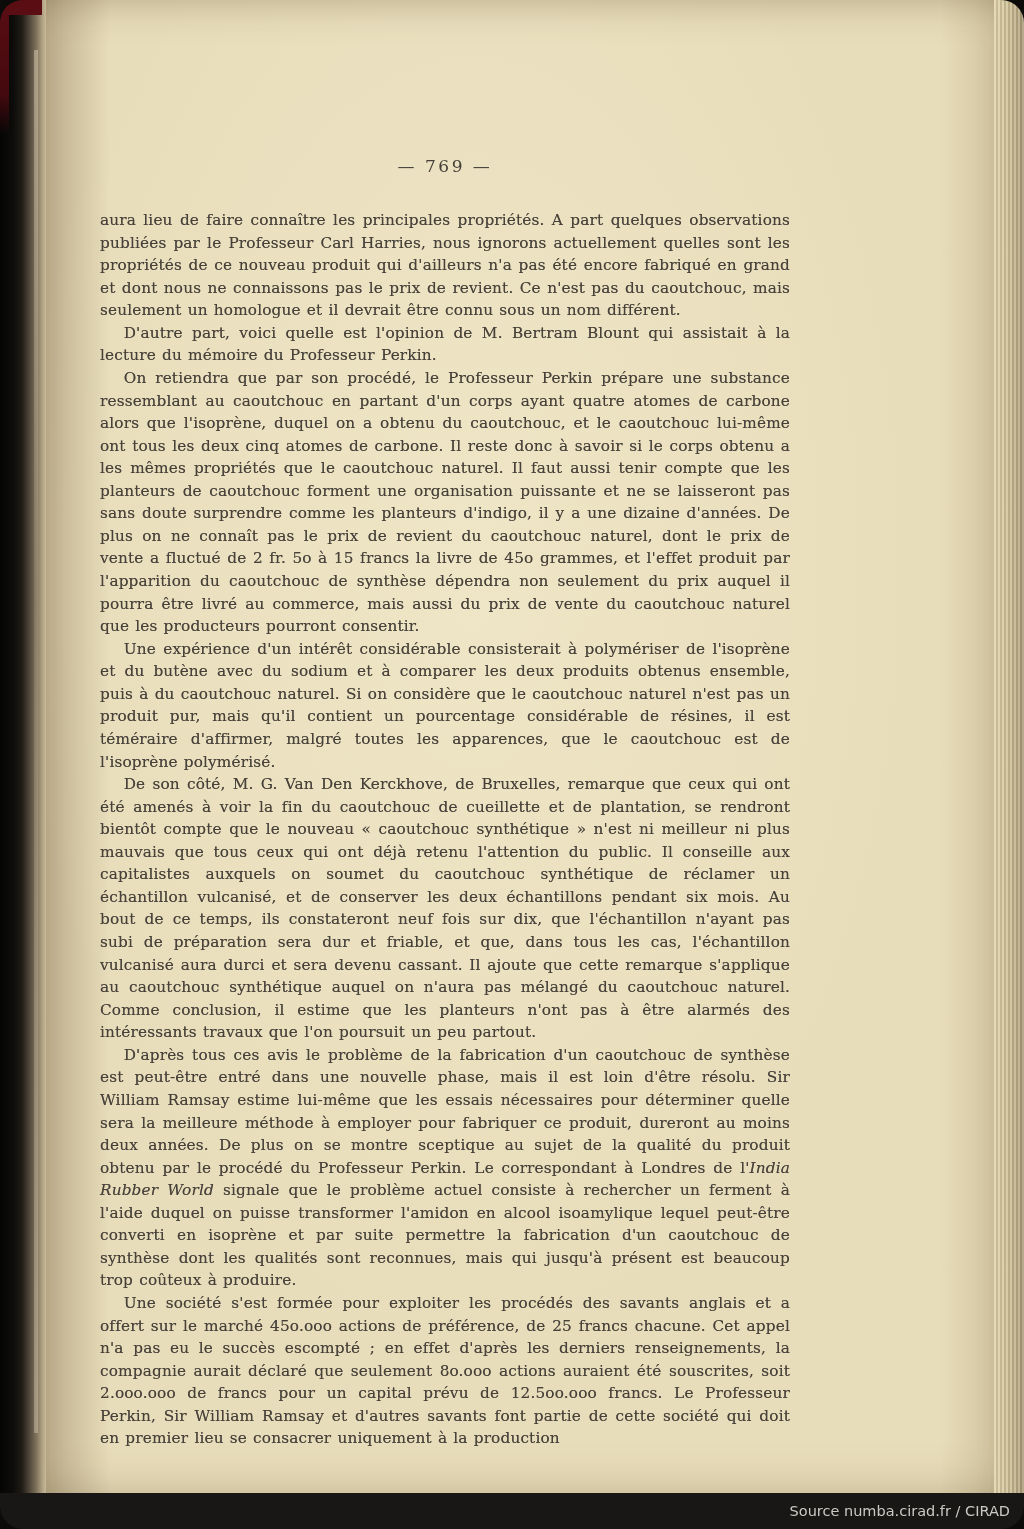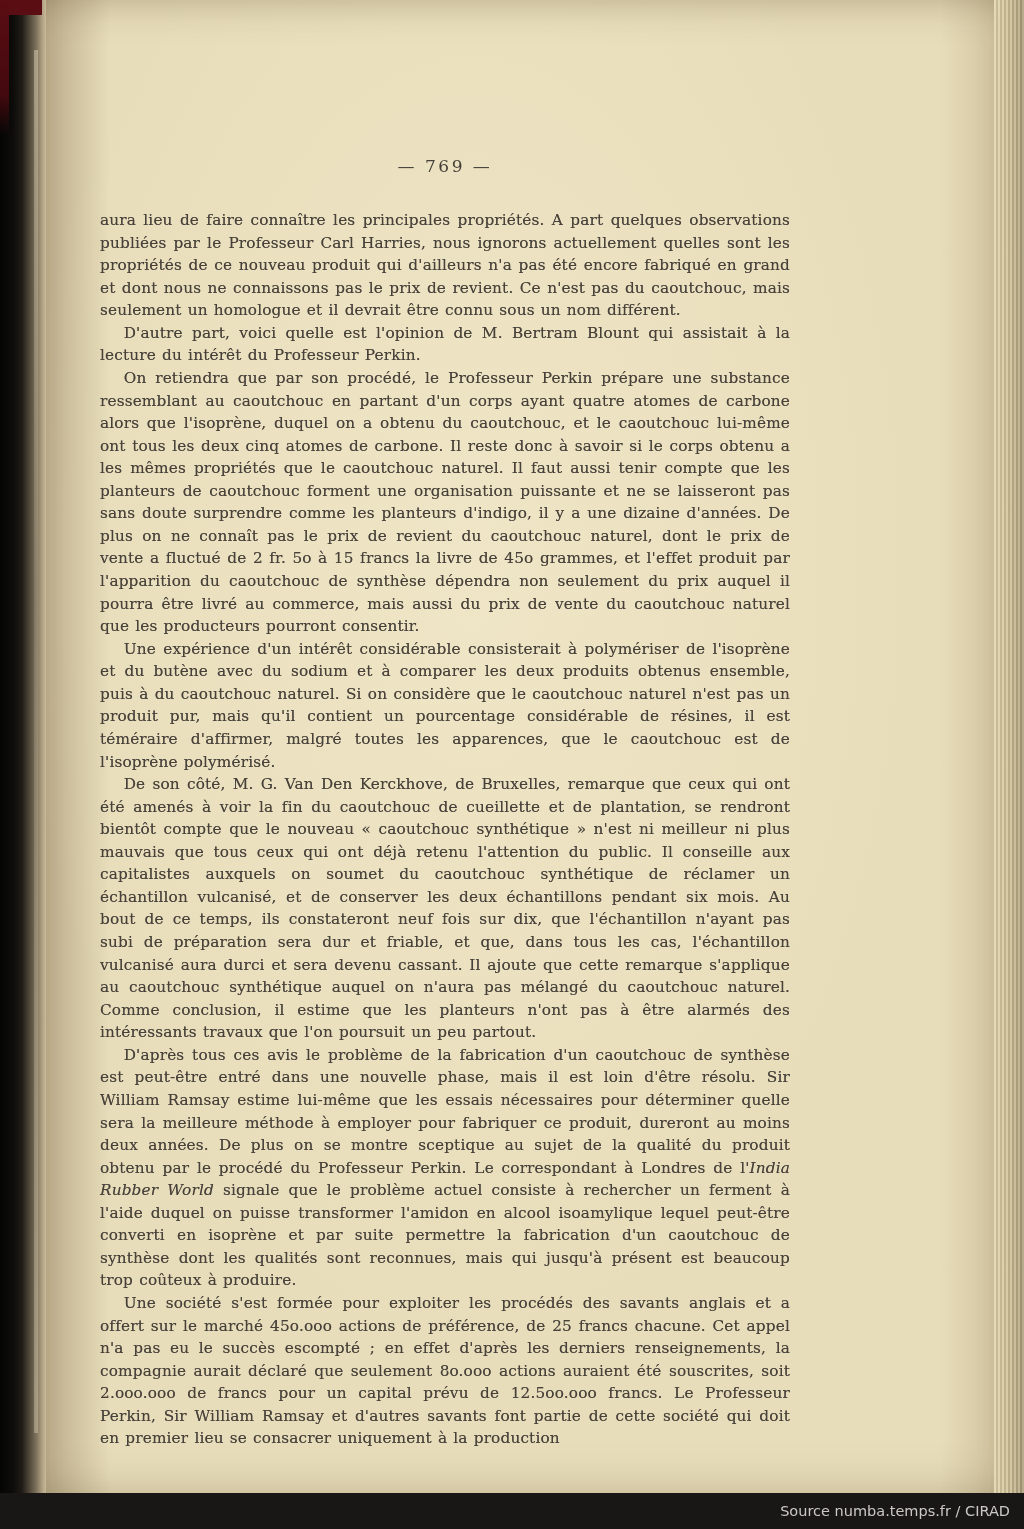--- a/index.html
+++ b/index.html
@@ -5,21 +5,21 @@
   html, body {
     margin: 0; padding: 0;
     background: #0c0b0a;
   }
   body {
     width: 1024px; height: 1529px;
     position: relative;
     font-family: "DejaVu Serif", "Liberation Serif", serif;
     overflow: hidden;
   }
-  .scan { position: absolute; inset: 0; overflow: hidden; }
+  .scan { position: absolute; inset: 0; overflow: hidden; border-radius: 23px; }
 
   
   .spine {
     position: absolute; left: 0; top: 0; bottom: 36px; width: 46px;
     background:
       linear-gradient(to right,
         #050505 0%, #0d0c0a 28%, #201c16 48%,
         #4a4236 62%, #7b6f5a 78%, #a89a7d 90%, #c9bb98 100%);
   }
   .spine-streak {
@@ -106,33 +106,33 @@
 
   <div class="edges"></div>
 
   <div class="page">
     <div class="content">
 
       <div class="page-number">— 769 —</div>
 
       <p class="para first">aura lieu de faire connaître les principales propriétés. A part quelques observations publiées par le Professeur Carl Harries, nous ignorons actuellement quelles sont les propriétés de ce nouveau produit qui d'ailleurs n'a pas été encore fabriqué en grand et dont nous ne connaissons pas le prix de revient. Ce n'est pas du caoutchouc, mais seulement un homologue et il devrait être connu sous un nom différent.</p>
 
-      <p class="para">D'autre part, voici quelle est l'opinion de M. Bertram Blount qui assistait à la lecture du intérêt du Professeur Perkin.</p>
+      <p class="para">D'autre part, voici quelle est l'opinion de M. Bertram Blount qui assistait à la lecture du mémoire du Professeur Perkin.</p>
 
       <p class="para">On retiendra que par son procédé, le Professeur Perkin prépare une substance ressemblant au caoutchouc en partant d'un corps ayant quatre atomes de carbone alors que l'isoprène, duquel on a obtenu du caoutchouc, et le caoutchouc lui-même ont tous les deux cinq atomes de carbone. Il reste donc à savoir si le corps obtenu a les mêmes propriétés que le caoutchouc naturel. Il faut aussi tenir compte que les planteurs de caoutchouc forment une organisation puissante et ne se laisseront pas sans doute surprendre comme les planteurs d'indigo, il y a une dizaine d'années. De plus on ne connaît pas le prix de revient du caoutchouc naturel, dont le prix de vente a fluctué de 2 fr. 5o à 15 francs la livre de 45o grammes, et l'effet produit par l'apparition du caoutchouc de synthèse dépendra non seulement du prix auquel il pourra être livré au commerce, mais aussi du prix de vente du caoutchouc naturel que les producteurs pourront consentir.</p>
 
       <p class="para">Une expérience d'un intérêt considérable consisterait à polymériser de l'isoprène et du butène avec du sodium et à comparer les deux produits obtenus ensemble, puis à du caoutchouc naturel. Si on considère que le caoutchouc naturel n'est pas un produit pur, mais qu'il contient un pourcentage considérable de résines, il est téméraire d'affirmer, malgré toutes les apparences, que le caoutchouc est de l'isoprène polymérisé.</p>
 
       <p class="para">De son côté, M. G. Van Den Kerckhove, de Bruxelles, remarque que ceux qui ont été amenés à voir la fin du caoutchouc de cueillette et de plantation, se rendront bientôt compte que le nouveau « caoutchouc synthétique » n'est ni meilleur ni plus mauvais que tous ceux qui ont déjà retenu l'attention du public. Il conseille aux capitalistes auxquels on soumet du caoutchouc synthétique de réclamer un échantillon vulcanisé, et de conserver les deux échantillons pendant six mois. Au bout de ce temps, ils constateront neuf fois sur dix, que l'échantillon n'ayant pas subi de préparation sera dur et friable, et que, dans tous les cas, l'échantillon vulcanisé aura durci et sera devenu cassant. Il ajoute que cette remarque s'applique au caoutchouc synthétique auquel on n'aura pas mélangé du caoutchouc naturel. Comme conclusion, il estime que les planteurs n'ont pas à être alarmés des intéressants travaux que l'on poursuit un peu partout.</p>
 
 
       <p class="para"><span>D'après tous ces avis le problème de la fabrication d'un caoutchouc de synthèse est peut-être entré dans une nouvelle phase, mais il est loin d'être résolu. Sir William Ramsay estime lui-même que les essais nécessaires pour déterminer quelle sera la meilleure méthode à employer pour fabriquer ce produit, dureront au moins deux années. De plus on se montre sceptique au sujet de la qualité du produit obtenu par le procédé du Professeur Perkin. Le correspondant à Londres de l'</span><em class="work">India Rubber World</em><span> signale que le problème actuel consiste à rechercher un ferment à l'aide duquel on puisse transformer l'amidon en alcool isoamylique lequel peut-être converti en isoprène et par suite permettre la fabrication d'un caoutchouc de synthèse dont les qualités sont reconnues, mais qui jusqu'à présent est beaucoup trop coûteux à produire.</span></p>
 
       <p class="para">Une société s'est formée pour exploiter les procédés des savants anglais et a offert sur le marché 45o.ooo actions de préférence, de 25 francs chacune. Cet appel n'a pas eu le succès escompté ; en effet d'après les derniers renseignements, la compagnie aurait déclaré que seulement 8o.ooo actions auraient été souscrites, soit 2.ooo.ooo de francs pour un capital prévu de 12.5oo.ooo francs. Le Professeur Perkin, Sir William Ramsay et d'autres savants font partie de cette société qui doit en premier lieu se consacrer uniquement à la production</p>
 
     </div>
   </div>
 
   <div class="footer-bar">
-    <span>Source numba.temps.fr / CIRAD</span>
+    <span>Source numba.cirad.fr / CIRAD</span>
   </div>
 
 </div>
 
 </body></html>

